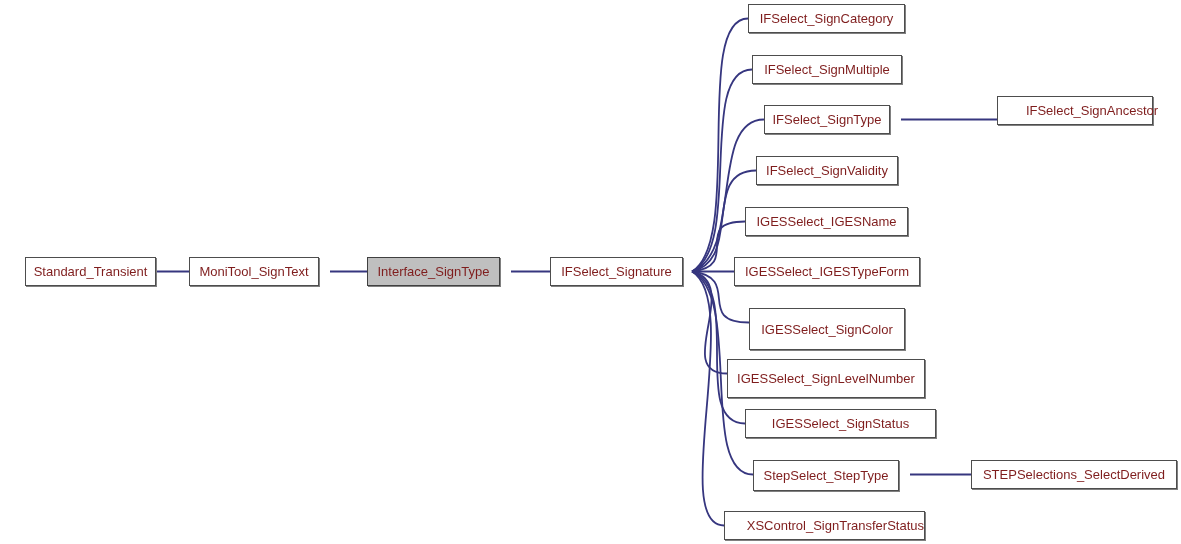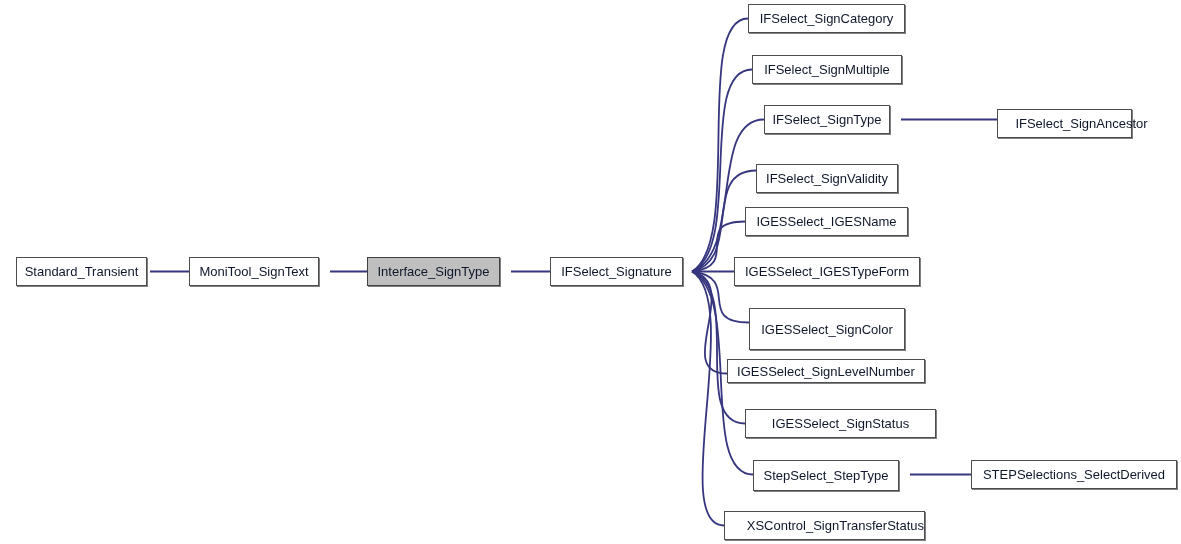--- a/index.html
+++ b/index.html
@@ -31,21 +31,21 @@
     display: flex;
     align-items: center;
     justify-content: center;
     white-space: nowrap;
     box-shadow: 1px 1px 0 0 #808080;
   }
   .node .node-label {
     font-family: "Liberation Sans", sans-serif;
     font-size: 13px;
     line-height: 13px;
-    color: #0f172a;
+    color: #7f1d1d;
     letter-spacing: 0px;
   }
   .node.highlight {
     background: #bfbfbf;
     border: 1px solid #404040;
   }
 </style>
 </head>
 <body>
 
@@ -110,65 +110,65 @@
       <g>
         <line x1="997" y1="119.5" x2="901" y2="119.5" stroke="#36367f" stroke-width="2"></line>
         <polygon points="891,119.5 878,114 878,125" fill="#36367f"></polygon>
       </g>
       <g>
         <line x1="971" y1="474.5" x2="910" y2="474.5" stroke="#36367f" stroke-width="2"></line>
         <polygon points="900,474.5 887,469 887,480" fill="#36367f"></polygon>
       </g>
     </svg>
   <div id="node-layer">
-      <div class="node" style="left: 16px; top: 257px; width: 131px; height: 29px;">
+      <div class="node" style="left: 25px; top: 257px; width: 131px; height: 29px;">
         <span class="node-label">Standard_Transient</span>
       </div>
       <div class="node" style="left: 189px; top: 257px; width: 130px; height: 29px;">
         <span class="node-label">MoniTool_SignText</span>
       </div>
       <div class="node highlight" style="left: 367px; top: 257px; width: 133px; height: 29px;">
         <span class="node-label">Interface_SignType</span>
       </div>
       <div class="node" style="left: 550px; top: 257px; width: 133px; height: 29px;">
         <span class="node-label">IFSelect_Signature</span>
       </div>
       <div class="node" style="left: 748px; top: 4px; width: 157px; height: 29px;">
         <span class="node-label">IFSelect_SignCategory</span>
       </div>
       <div class="node" style="left: 752px; top: 55px; width: 150px; height: 29px; align-items: center;">
         <span class="node-label">IFSelect_SignMultiple</span>
       </div>
       <div class="node" style="left: 764px; top: 105px; width: 126px; height: 29px;">
         <span class="node-label">IFSelect_SignType</span>
       </div>
-      <div class="node" style="left: 756px; top: 156px; width: 142px; height: 29px; margin-top: 8px;">
+      <div class="node" style="left: 756px; top: 156px; width: 142px; height: 29px;">
         <span class="node-label">IFSelect_SignValidity</span>
       </div>
       <div class="node" style="left: 745px; top: 207px; width: 163px; height: 29px;">
         <span class="node-label">IGESSelect_IGESName</span>
       </div>
       <div class="node" style="left: 734px; top: 257px; width: 186px; height: 29px;">
         <span class="node-label">IGESSelect_IGESTypeForm</span>
       </div>
       <div class="node" style="left: 749px; top: 308px; width: 156px; height: 42px;">
         <span class="node-label">IGESSelect_SignColor</span>
       </div>
-      <div class="node" style="left: 727px; top: 359px; width: 198px; height: 24px;">
+      <div class="node" style="left: 727px; top: 359px; width: 198px; height: 39px;">
         <span class="node-label">IGESSelect_SignLevelNumber</span>
       </div>
       <div class="node" style="left: 745px; top: 409px; width: 191px; height: 29px;">
         <span class="node-label">IGESSelect_SignStatus</span>
       </div>
       <div class="node" style="left: 753px; top: 460px; width: 146px; height: 31px;">
         <span class="node-label">StepSelect_StepType</span>
       </div>
       <div class="node" style="left: 724px; top: 511px; width: 201px; height: 29px; justify-content: flex-end;">
         <span class="node-label">XSControl_SignTransferStatus</span>
       </div>
-      <div class="node" style="left: 997px; top: 109px; width: 135px; height: 29px; padding-left: 34px;">
+      <div class="node" style="left: 997px; top: 96px; width: 156px; height: 29px; padding-left: 34px;">
         <span class="node-label">IFSelect_SignAncestor</span>
       </div>
       <div class="node" style="left: 971px; top: 460px; width: 206px; height: 29px; justify-content: center;">
         <span class="node-label">STEPSelections_SelectDerived</span>
       </div>
     </div>
 </div>
 
 </body></html>

